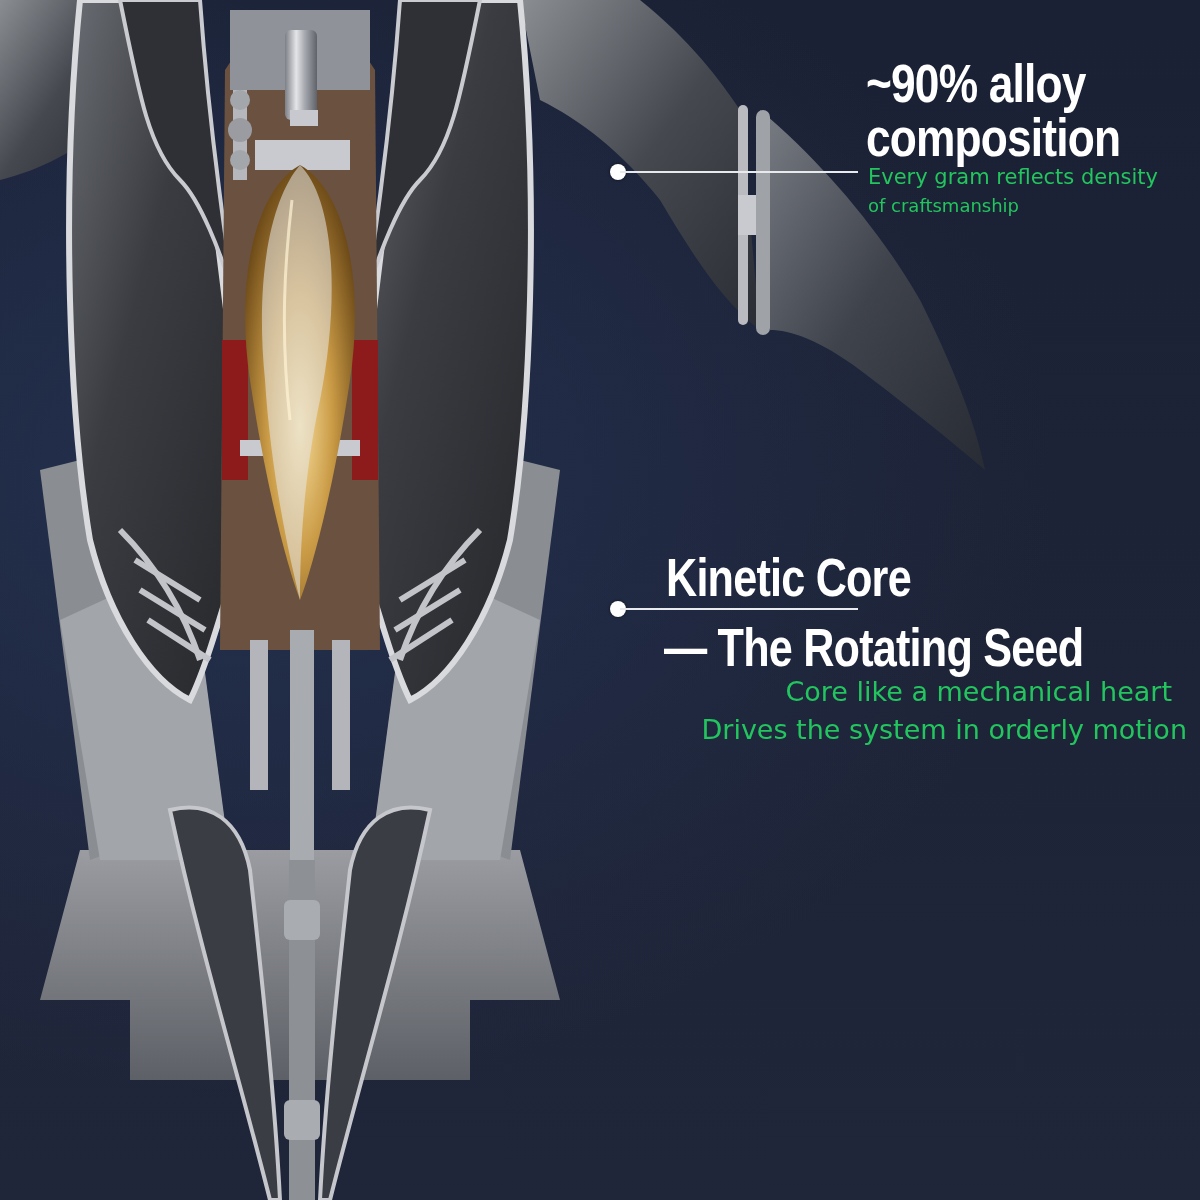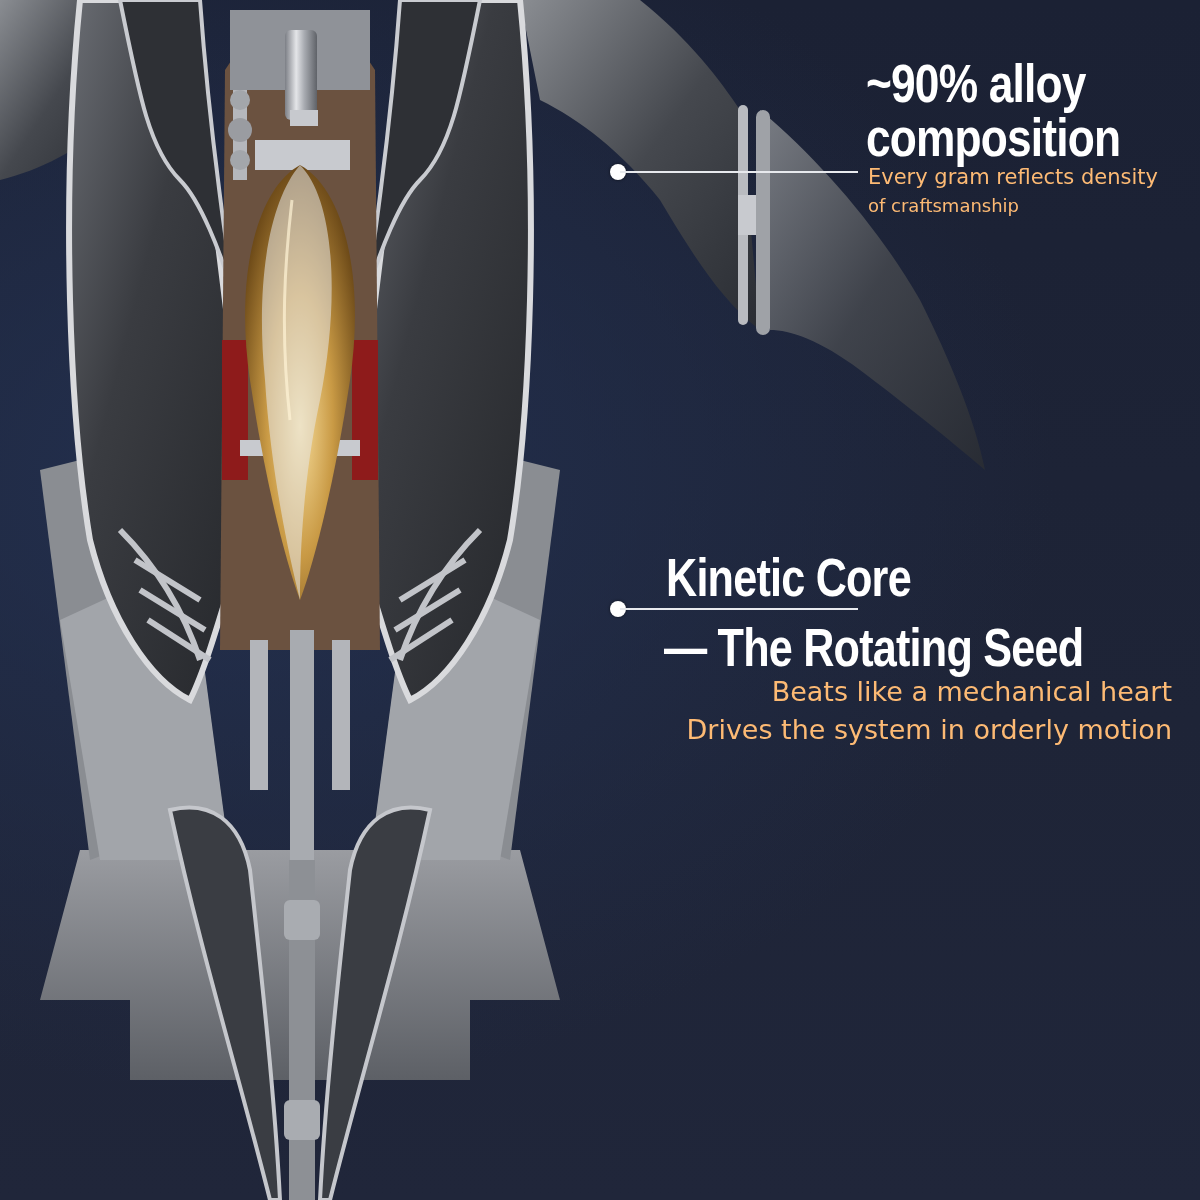--- a/index.html
+++ b/index.html
@@ -24,21 +24,21 @@
     .callout-line { position: absolute; height: 2px; background: #e8eaee; }
 
     .headline {
       position: absolute; color: #ffffff;
       font-family: "Liberation Sans", sans-serif;
       font-weight: 700; letter-spacing: -1px;
       transform-origin: left top;
       white-space: nowrap; line-height: 1;
     }
     .sub {
-      position: absolute; color: #fdba74;
+      position: absolute; color: #22c55e;
       font-family: "DejaVu Sans", sans-serif;
       font-weight: 400; white-space: nowrap; line-height: 1.2;
     }
   </style>
 </head>
 <body>
 
 <div class="bg"></div>
 
 <svg class="illus" viewBox="0 0 1200 1200" xmlns="http://www.w3.org/2000/svg">
@@ -151,15 +151,15 @@
   <div class="headline" style="left:866px; top:110px; font-size:54px; transform:scaleX(0.82);">composition</div>
   <div class="sub" style="left:868px; top:165px; font-size:21px;">Every gram reflects density</div>
   <div class="sub" style="left:868px; top:195px; font-size:18px;">of craftsmanship</div>
 </div>
 
 <div>
   <div class="callout-dot" style="left:610px; top:601px;"></div>
   <div class="callout-line" style="left:620px; top:608px; width:238px;"></div>
   <div class="headline" style="left:666px; top:550px; font-size:54px; transform:scaleX(0.8);">Kinetic Core</div>
   <div class="headline" style="left:664px; top:620px; font-size:54px; transform:scaleX(0.8);">— The Rotating Seed</div>
-  <div class="sub" style="right:28px; top:676px; font-size:27px; text-align:right;">Beats like a mechanical heart</div>
-  <div class="sub" style="right:28px; top:714px; font-size:27px; text-align:right;">Drives the system in orderly motion</div>
+  <div class="sub" style="right:28px; top:676px; font-size:27px; text-align:right;">Core like a mechanical heart</div>
+  <div class="sub" style="right:13px; top:714px; font-size:27px; text-align:right;">Drives the system in orderly motion</div>
 </div>
 
 </body></html>

